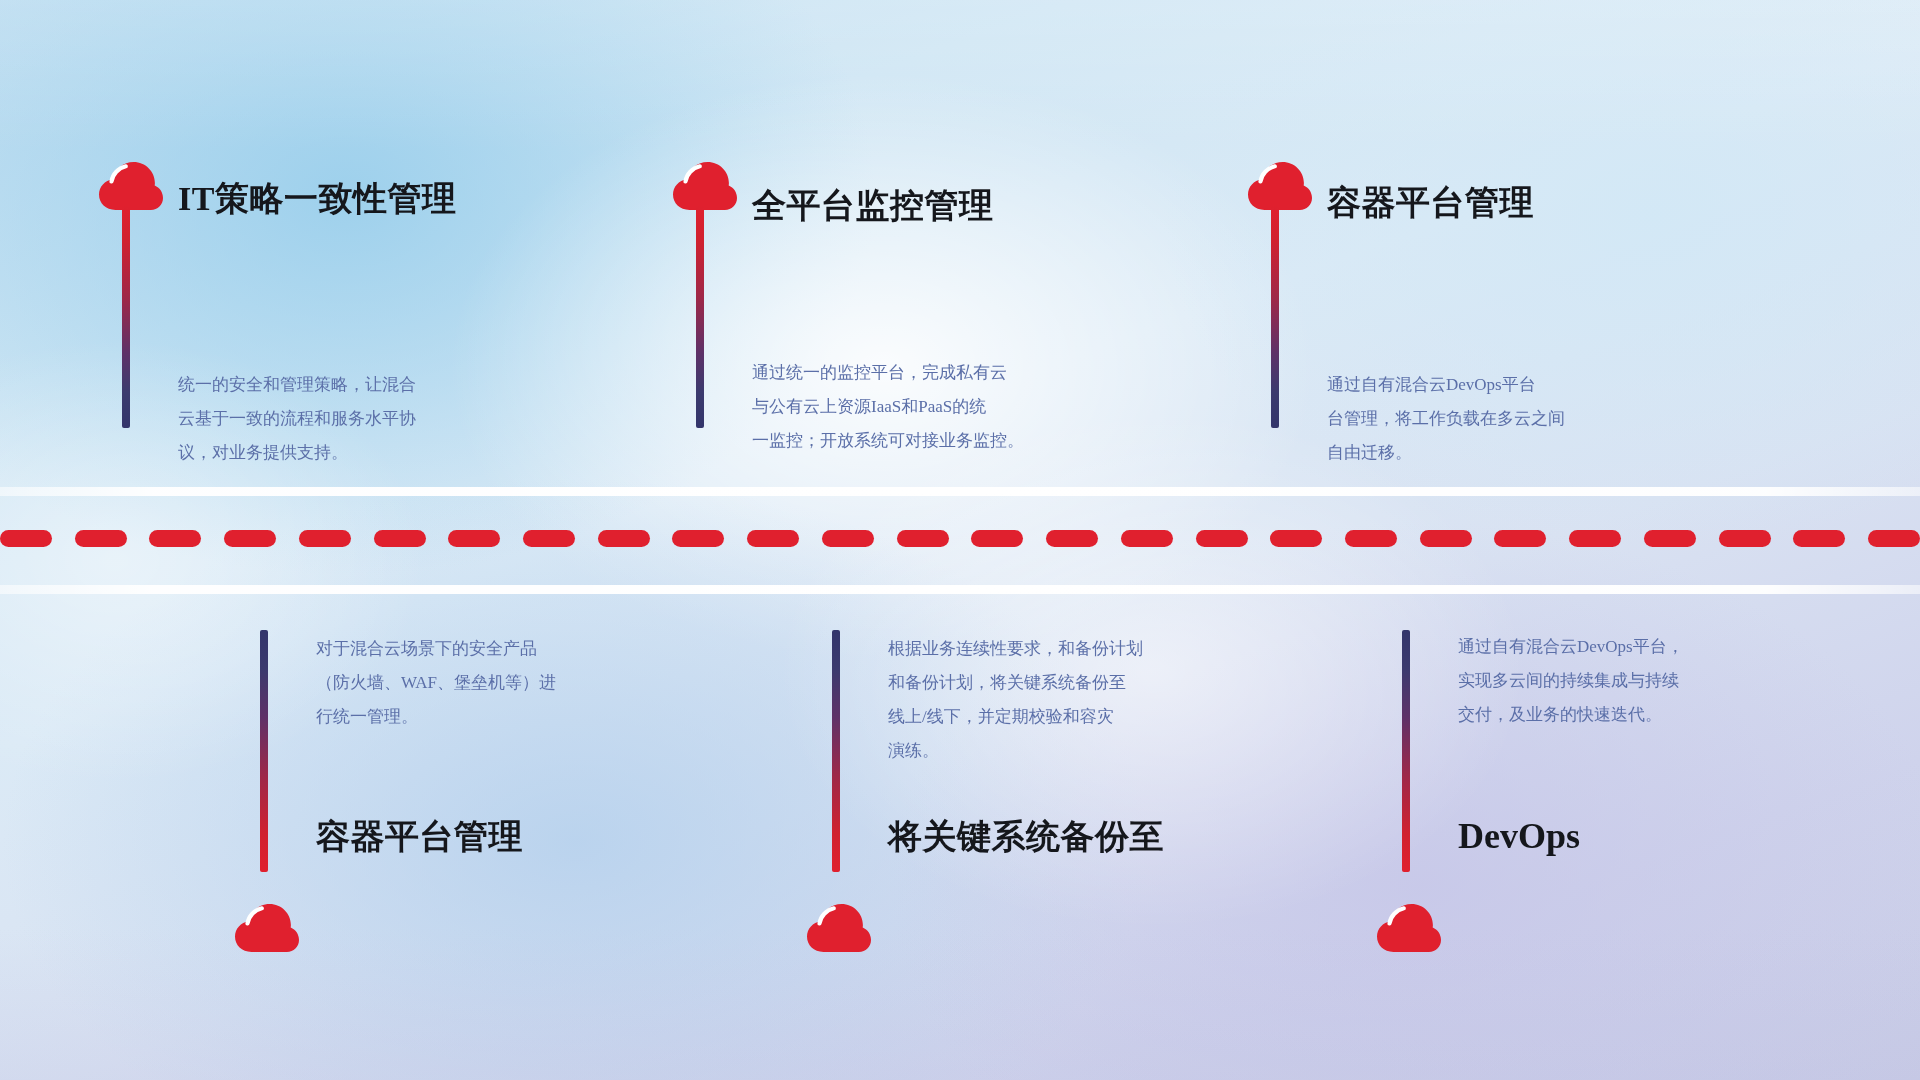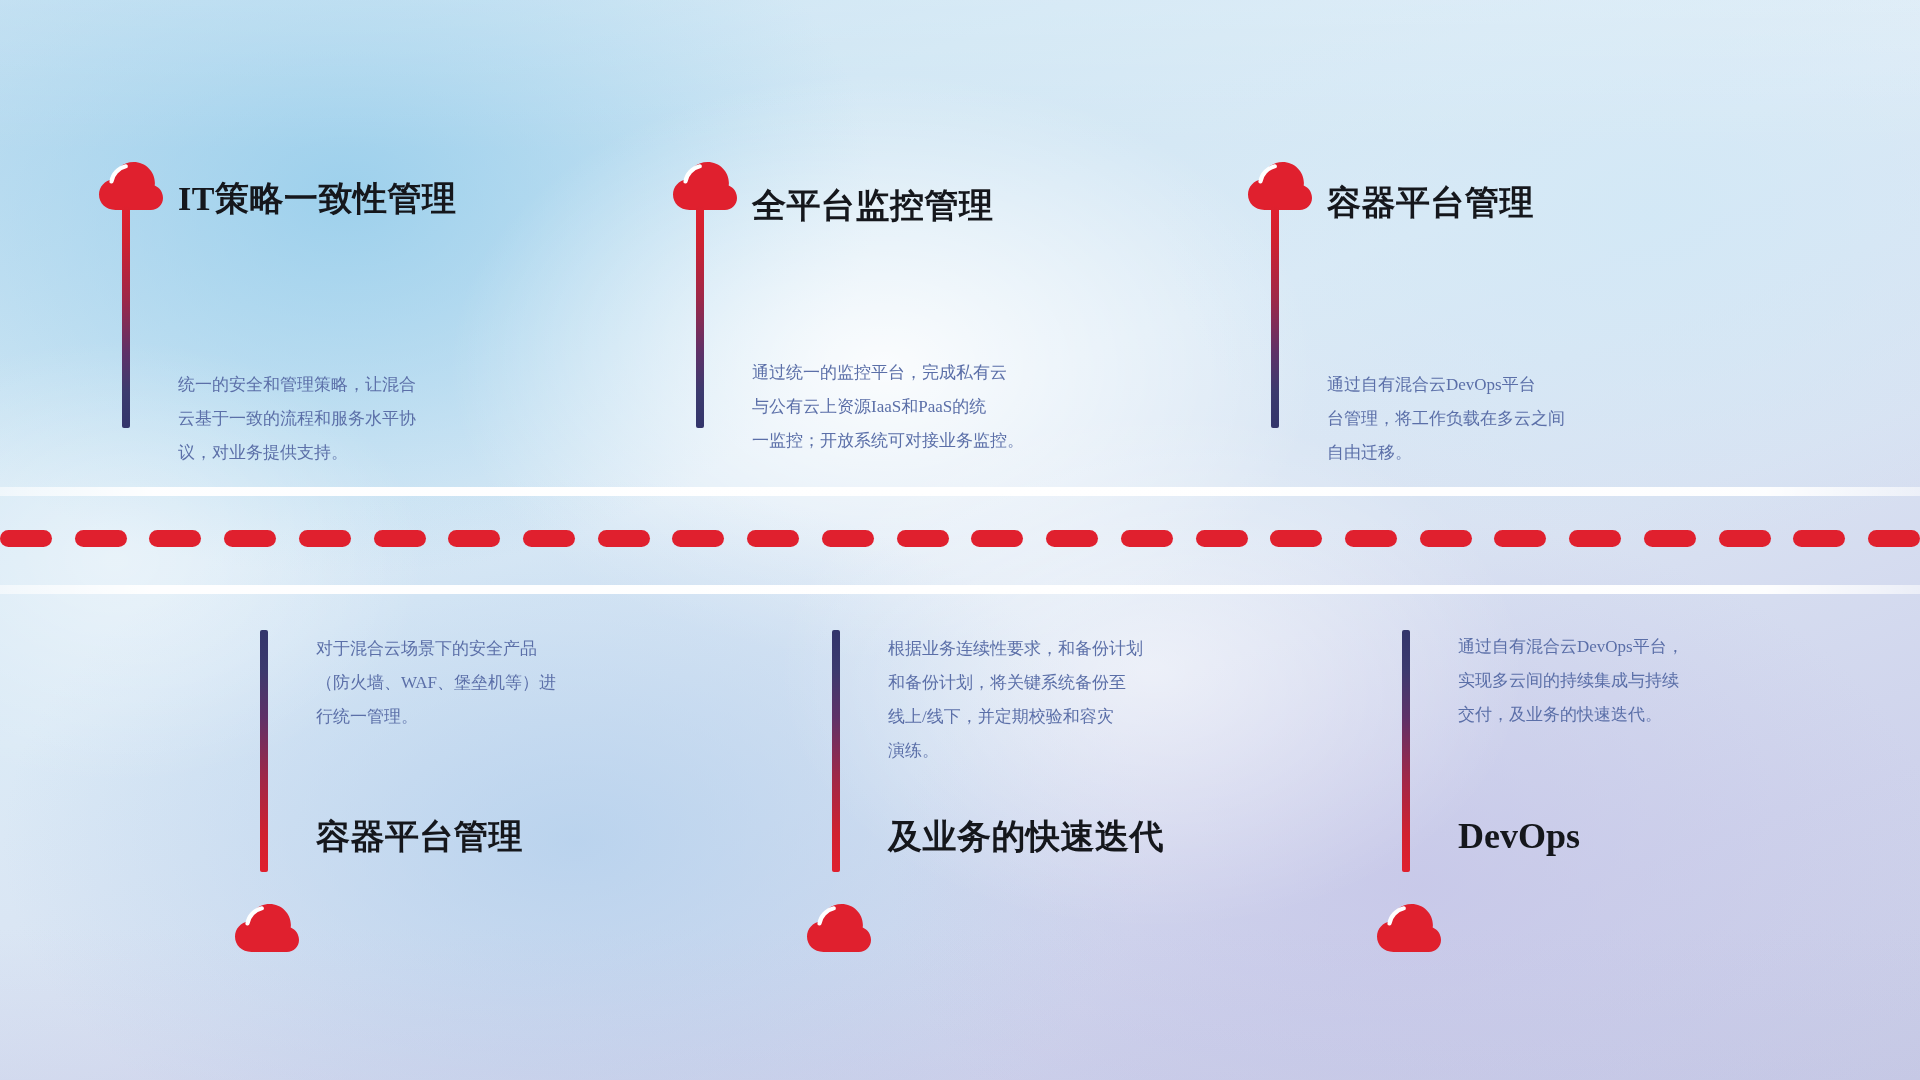--- a/index.html
+++ b/index.html
@@ -156,21 +156,21 @@
       </svg>
     </div>
   </div>
 
   <div class="col" style="left:822px; top:630px;">
     <div class="stem stem-bot" style="position:absolute; left:10px; top:0; height:242px;"></div>
     <div class="body" style="position:absolute; left:66px; top:2px; width:440px;">根据业务连续性要求，和备份计划
 和备份计划，将关键系统备份至
 线上/线下，并定期校验和容灾
 演练。</div>
-    <div class="heading" style="position:absolute; left:66px; top:190px;">及业务的快速迭代</div>
+    <div class="heading" style="position:absolute; left:66px; top:190px;">将关键系统备份至</div>
     <div class="cloud" style="position:absolute; left:-16px; top:272px;">
       <svg viewBox="0 0 66 52">
         <path d="M17.5 50 C7.8 50 1 43.3 1 34.6 C1 26.6 6.9 20.2 14.7 19.4 C16.6 9.4 25.3 2 35.7 2 C47.4 2 56.9 11.4 56.9 23 C56.9 23.9 56.8 24.8 56.7 25.6 C61.6 27.6 65 32.4 65 38 C65 44.6 59.6 50 52.9 50 Z" fill="#E0202E"></path>
         <path d="M13.5 21.5 C14.6 14.0 20.4 8.0 27.8 6.3" stroke="#ffffff" stroke-width="4.2" stroke-linecap="round" fill="none"></path>
       </svg>
     </div>
   </div>
 
   <div class="col" style="left:1392px; top:630px;">
     <div class="stem stem-bot" style="position:absolute; left:10px; top:0; height:242px;"></div>

